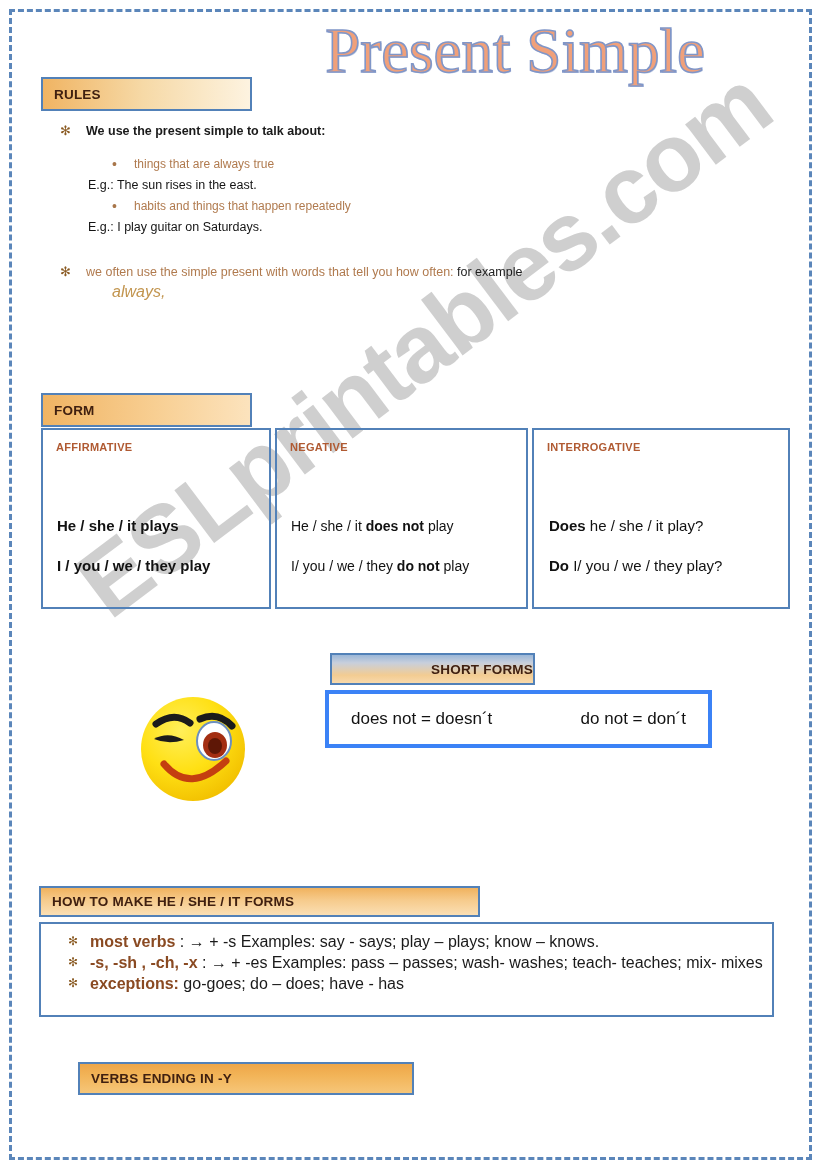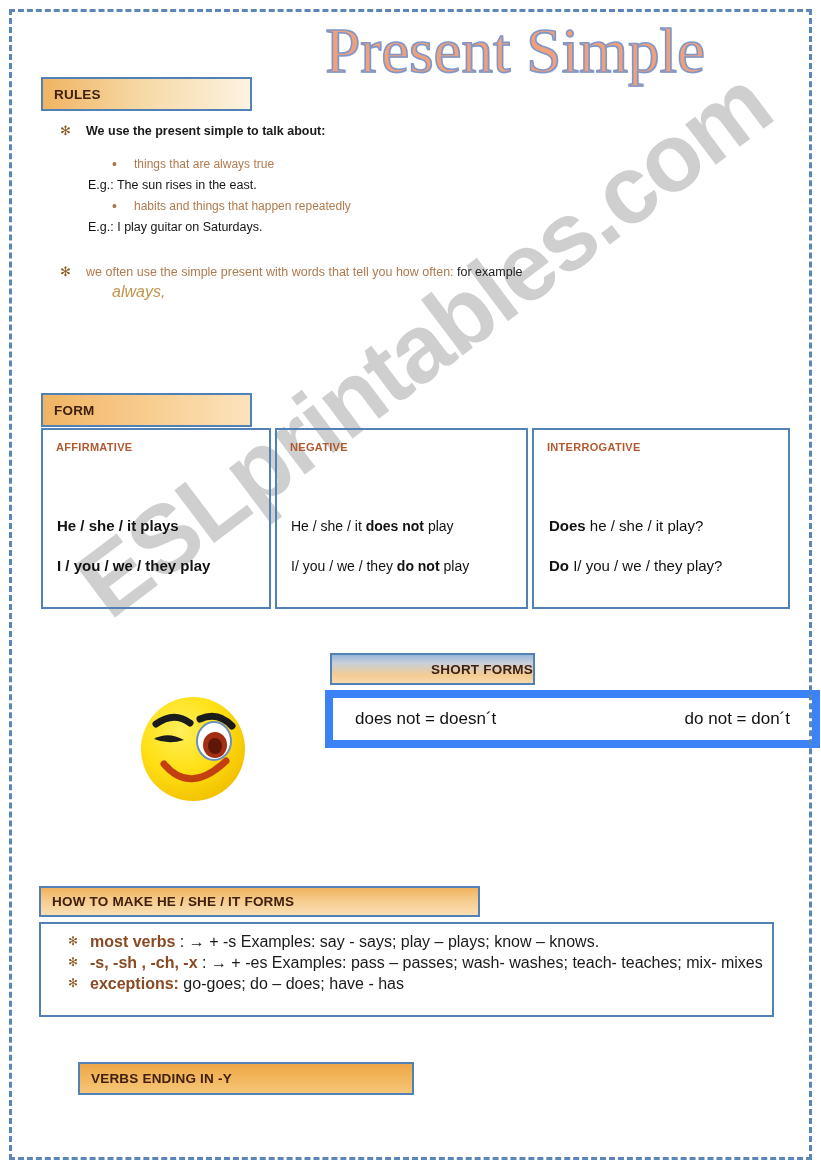--- a/index.html
+++ b/index.html
@@ -226,23 +226,23 @@
   .fb-int .fb-line { padding-left: 15px; font-weight: normal; }
   .fb-line b { font-weight: bold; }
   .fb-neg .fb-line { font-size: 14px; }
   .fb-int .fb-line { font-size: 15px; }
 
   
   .short-box {
     position: absolute;
     left: 325px;
     top: 690px;
-    width: 495px;
+    width: 387px;
     height: 58px;
-    border: 8px solid #3b82f6;
+    border: 4px solid #3b82f6;
     box-sizing: border-box;
     z-index: 4;
   }
   .short-inner {
     display: flex;
     align-items: center;
     height: 100%;
     padding: 0 22px 0 22px;
     justify-content: space-between;
   }

